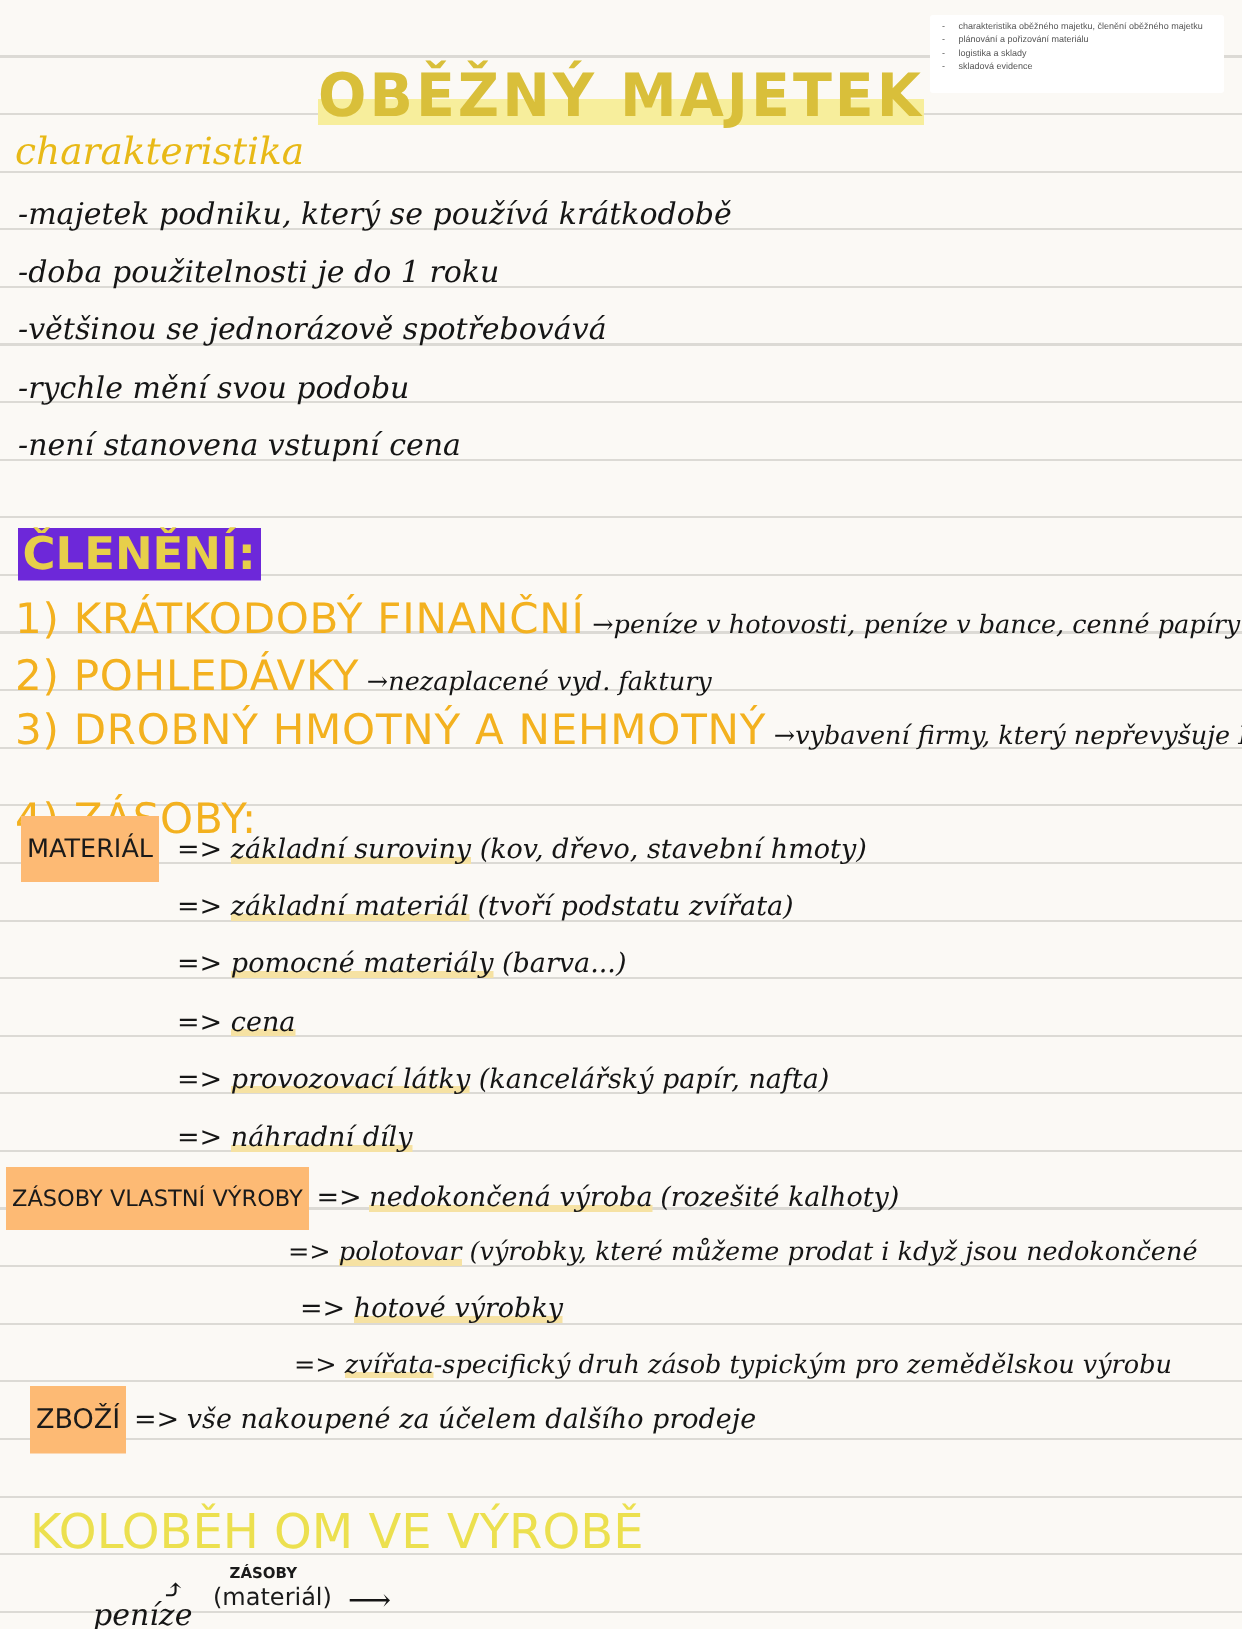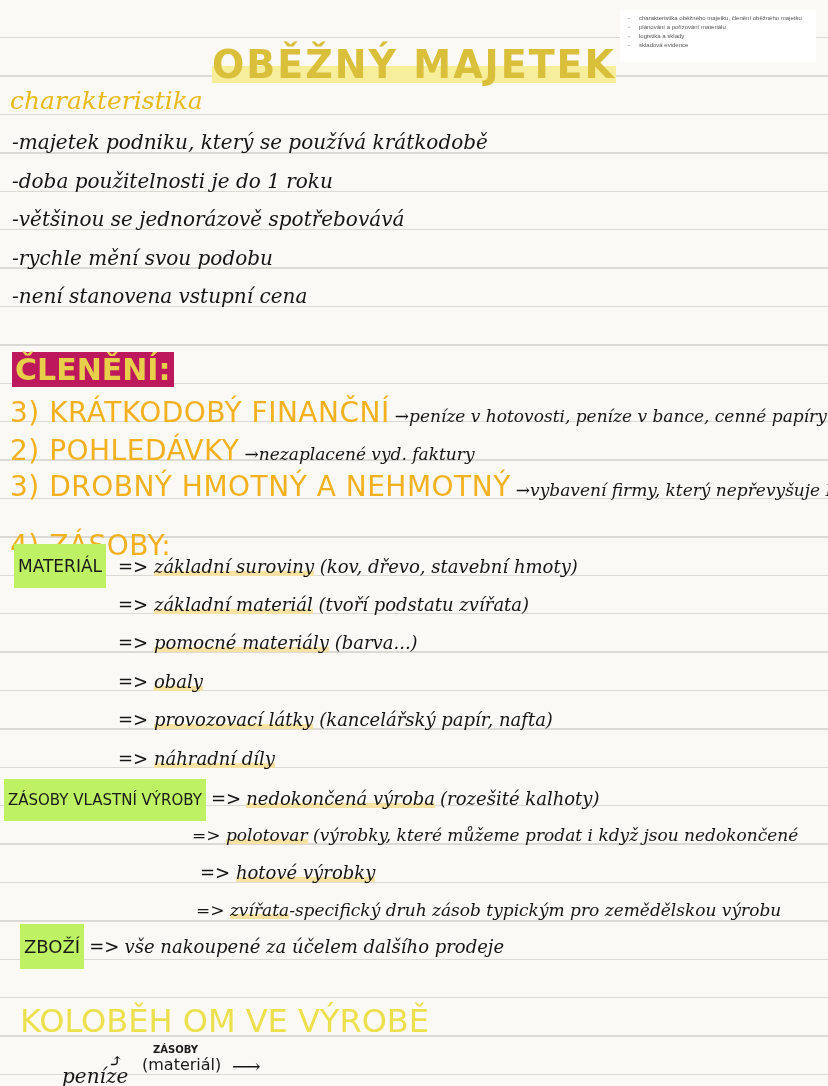--- a/index.html
+++ b/index.html
@@ -12,23 +12,23 @@
   }
   .abs{position:absolute;white-space:nowrap;}
   .ink{color:#151515;font-family:"DejaVu Serif", serif;font-style:italic;}
   .title{
     font-family:"DejaVu Sans", sans-serif;font-weight:bold;color:#d9bf3a;
     font-size:38px;letter-spacing:2px;transform:scaleY(1.05);
   }
   .title-hl{background:linear-gradient(to bottom, transparent 55%, #f7ee9c 55%, #f7ee9c 92%, transparent 92%);}
   .script-yellow{color:#e8b917;font-family:"DejaVu Serif", serif;font-style:italic;font-size:25px;}
   .clen{color:#e7cf4a;font-family:"DejaVu Sans", sans-serif;font-size:30px;font-weight:bold;}
-  .clen-hl{background:#be185d;padding:0 3px;}
+  .clen-hl{background:#6d28d9;padding:0 3px;}
   .orange{color:#f3b11f;font-family:"DejaVu Sans", sans-serif;font-size:28px;letter-spacing:0.5px;}
-  .hl{background:#bef264;padding:12px 4px;}
+  .hl{background:#fdba74;padding:12px 4px;}
   .ul{background:linear-gradient(to bottom, transparent 72%, #f6e2a3 72%, #f6e2a3 95%, transparent 95%);}
   .label{font-family:"DejaVu Sans", sans-serif;color:#1a1a1a;font-size:17px;}
   .ko{color:#ece04f;font-family:"DejaVu Sans", sans-serif;font-size:32px;}
   .note-box{
     position:absolute;left:620px;top:10px;width:196px;height:52px;background:#ffffff;
     border-radius:2px;font-family:"Liberation Sans", sans-serif;font-size:6px;color:#555;
     padding:4px 6px;box-sizing:border-box;
   }
   .note-box ul{margin:0;padding:0;list-style:none;}
   .note-box li{line-height:9px;position:relative;padding-left:13px;}
@@ -60,21 +60,21 @@
 <div class="abs ink t20" style="left:12px;top:169px;">-doba použitelnosti je do 1 roku</div>
 <div class="abs ink t20" style="left:12px;top:207px;">-většinou se jednorázově spotřebovává</div>
 <div class="abs ink t20" style="left:12px;top:246px;">-rychle mění svou podobu</div>
 <div class="abs ink t20" style="left:12px;top:284px;">-není stanovena vstupní cena</div>
 
 <div class="abs clen" style="left:12px;top:352px;">
   <span class="clen-hl">ČLENĚNÍ:</span>
 </div>
 
 <div class="abs" style="left:10px;top:396px;">
-  <span class="orange">3) KRÁTKODOBÝ FINANČNÍ</span>
+  <span class="orange">1) KRÁTKODOBÝ FINANČNÍ</span>
   <span class="ink t17">→peníze v hotovosti, peníze v bance, cenné papíry</span>
 </div>
 <div class="abs" style="left:10px;top:434px;">
   <span class="orange">2) POHLEDÁVKY</span>
   <span class="ink t17">→nezaplacené vyd. faktury</span>
 </div>
 <div class="abs" style="left:10px;top:470px;">
   <span class="orange">3) DROBNÝ HMOTNÝ A NEHMOTNÝ</span>
   <span class="ink t17">→vybavení firmy, který nepřevyšuje PC</span>
 </div>
@@ -96,21 +96,21 @@
   <span class="ul">základní materiál</span>
   <span>(tvoří podstatu zvířata)</span>
 </div>
 <div class="abs ink t18" style="left:118px;top:632px;">
   <span>=&gt;</span>
   <span class="ul">pomocné materiály</span>
   <span>(barva...)</span>
 </div>
 <div class="abs ink t18" style="left:118px;top:671px;">
   <span>=&gt;</span>
-  <span class="ul">obaly</span>
+  <span class="ul">cena</span>
 </div>
 <div class="abs ink t18" style="left:118px;top:709px;">
   <span>=&gt;</span>
   <span class="ul">provozovací látky</span>
   <span>(kancelářský papír, nafta)</span>
 </div>
 <div class="abs ink t18" style="left:118px;top:748px;">
   <span>=&gt;</span>
   <span class="ul">náhradní díly</span>
 </div>

